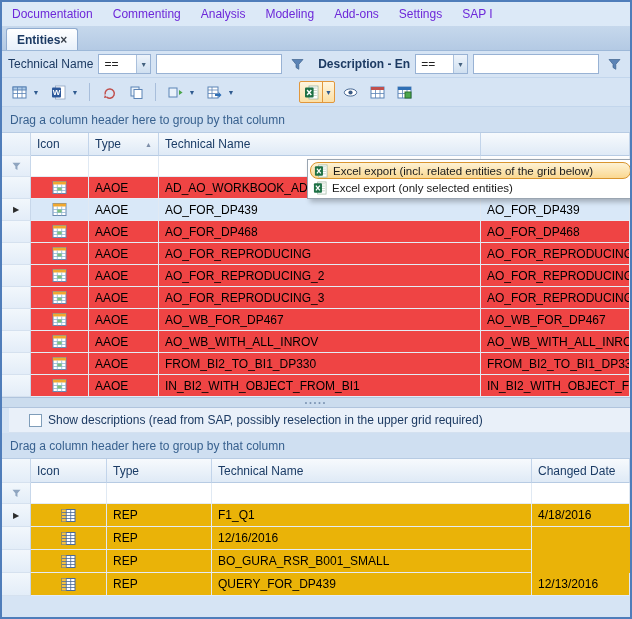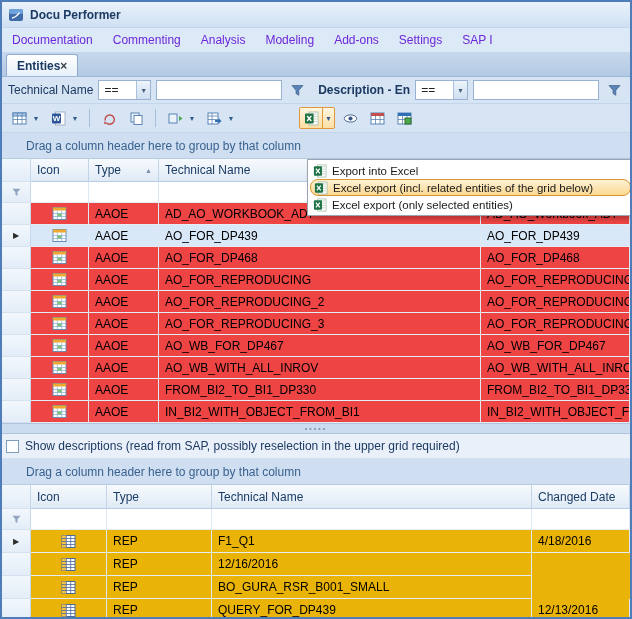--- a/index.html
+++ b/index.html
@@ -36,21 +36,21 @@
   
   .toolbar { height: 29px; display: flex; align-items: center; gap: 3px; padding: 0 5px; background: #d6e4f4; border-bottom: 1px solid #c3d6ec; }
   .tbtn { height: 22px; display: flex; align-items: center; justify-content: center; border: 1px solid transparent; border-radius: 2px; cursor: pointer; }
   .tbtn .ic { width: 22px; display: flex; align-items: center; justify-content: center; }
   .tbtn .dd { width: 12px; font-size: 7px; color: #2f5a8f; display: flex; align-items: center; justify-content: center; }
   .tsep { width: 1px; height: 18px; background: #a8bedb; margin: 0 4px; }
   .tbtn.active-split { margin-left: 58px; border: 1px solid #e1973c; background: linear-gradient(#fff6e0, #fcdfa4); }
   .tbtn.active-split .dd { border-left: 1px solid #e1973c; height: 100%; }
 
   
-  .grouppanel { height: 26px; display: flex; align-items: center; padding-left: 24px; background: #cfdff1; color: #38618f; border-bottom: 1px solid #b7cbe3; text-align: center; }
+  .grouppanel { height: 26px; display: flex; align-items: center; padding-left: 8px; background: #cfdff1; color: #38618f; border-bottom: 1px solid #b7cbe3; text-align: center; }
 
   
   .grid-upper .grid-row { display: grid; grid-template-columns: 29px 58px 70px 322px 1fr; }
   .grid-lower .grid-row { display: grid; grid-template-columns: 29px 76px 105px 320px 1fr; }
   .grid-row { width: 100%; }
   .grid-row.header { height: 23px; }
   .grid-lower .grid-row.header { height: 24px; }
   .grid-row.filter { height: 21px; background: #fff; }
   .grid-upper .grid-row.data { height: 22px; background: #ef4444; }
   .grid-lower .grid-row.data { height: 23px; background: #eab308; }
@@ -63,47 +63,37 @@
   .cell.icon { justify-content: center; padding: 0; }
   .grid-row.data.selected .cell:not(.ind) { background: #d9e8f8; }
   .grid-row.data .ind::after { content: ""; }
   .grid-row.data.focused .ind::after { content: "\25B6"; font-size: 8px; color: #2b2b2b; }
 
   
   .splitter { height: 11px; background: #cbdcee; border-top: 1px solid #b0c4dd; border-bottom: 1px solid #b0c4dd;
     display: flex; align-items: center; justify-content: center; color: #7b93b3; font-size: 7px; letter-spacing: 2px; cursor: row-resize; }
 
   
-  .descrow { height: 25px; display: flex; align-items: center; gap: 6px; padding-left: 4px; background: #e9f0f9; border-bottom: 1px solid #d4e1f0; color: #1c3a62; }
+  .descrow { height: 25px; display: flex; align-items: center; gap: 6px; padding-left: 20px; background: #e9f0f9; border-bottom: 1px solid #d4e1f0; color: #1c3a62; margin-left: 7px; }
   .checkbox { width: 13px; height: 13px; background: #fff; border: 1px solid #7f9db9; }
 
   
   .dropdown-menu { position: absolute; left: 305px; top: 157px; width: 327px; background: #fff;
     border: 1px solid #9aa5b1; box-shadow: 3px 3px 5px rgba(0,0,0,0.25); padding: 2px; z-index: 10; }
   .menu-row { height: 17px; display: flex; align-items: center; gap: 5px; padding: 0 6px 0 3px;
     font-size: 11.5px; color: #1a1a1a; white-space: nowrap; overflow: hidden; cursor: pointer; }
   .menu-row.highlighted { background: linear-gradient(#fdf2d5, #fbd891); border: 1px solid #d9952f; border-radius: 8px; }
 
   svg { display: block; }
 </style>
 </head>
 <body>
 
 <div class="window">
 
-  <div class="titlebar">
-    <span>
-      <svg width="16" height="16" viewBox="0 0 16 16">
-        <rect x="1" y="2" width="14" height="12" rx="2" fill="#3d6ca8"></rect>
-        <rect x="1" y="2" width="14" height="5" rx="2" fill="#6ea3dd"></rect>
-        <path d="M4 11 C6 10.5 9 9.5 11.5 5.5" stroke="#ffffff" stroke-width="1.4" fill="none"></path>
-      </svg>
-    </span>
-    <span>Docu Performer</span>
-  </div>
 
   <div class="menubar">
 
       <span class="menu-item">Documentation</span>
 
       <span class="menu-item">Commenting</span>
 
       <span class="menu-item">Analysis</span>
 
       <span class="menu-item">Modeling</span>
@@ -509,50 +499,39 @@
           </div>
           <div class="cell">REP</div>
           <div class="cell">QUERY_FOR_DP439</div>
           <div class="cell">12/13/2016</div>
         </div>
       </div>
   </div>
 
   <div class="dropdown-menu">
 
+
+      <div class="menu-row highlighted">
+        <span>
+          <svg width="14" height="14" viewBox="0 0 15 15">
+            <rect x="5" y="1" width="9" height="13" fill="#fff" stroke="#9db6a0" stroke-width="0.8"></rect>
+            <path d="M6.8 3 h6 M6.8 5.5 h6 M6.8 8 h6 M6.8 10.5 h6" stroke="#b9ccba" stroke-width="0.8"></path>
+            <rect x="1" y="2.5" width="8.6" height="10" rx="1" fill="#1e7145"></rect>
+            <path d="M3.1 5 l4.2 5 M7.3 5 l-4.2 5" stroke="#fff" stroke-width="1.4"></path>
+          </svg>
+        </span>
+        <span>Excel export (incl. related entities of the grid below)</span>
+      </div>
+
       <div class="menu-row">
         <span>
           <svg width="14" height="14" viewBox="0 0 15 15">
             <rect x="5" y="1" width="9" height="13" fill="#fff" stroke="#9db6a0" stroke-width="0.8"></rect>
             <path d="M6.8 3 h6 M6.8 5.5 h6 M6.8 8 h6 M6.8 10.5 h6" stroke="#b9ccba" stroke-width="0.8"></path>
             <rect x="1" y="2.5" width="8.6" height="10" rx="1" fill="#1e7145"></rect>
             <path d="M3.1 5 l4.2 5 M7.3 5 l-4.2 5" stroke="#fff" stroke-width="1.4"></path>
           </svg>
         </span>
-        <span>Export into Excel</span>
-      </div>
-
-      <div class="menu-row highlighted">
-        <span>
-          <svg width="14" height="14" viewBox="0 0 15 15">
-            <rect x="5" y="1" width="9" height="13" fill="#fff" stroke="#9db6a0" stroke-width="0.8"></rect>
-            <path d="M6.8 3 h6 M6.8 5.5 h6 M6.8 8 h6 M6.8 10.5 h6" stroke="#b9ccba" stroke-width="0.8"></path>
-            <rect x="1" y="2.5" width="8.6" height="10" rx="1" fill="#1e7145"></rect>
-            <path d="M3.1 5 l4.2 5 M7.3 5 l-4.2 5" stroke="#fff" stroke-width="1.4"></path>
-          </svg>
-        </span>
-        <span>Excel export (incl. related entities of the grid below)</span>
-      </div>
-
-      <div class="menu-row">
-        <span>
-          <svg width="14" height="14" viewBox="0 0 15 15">
-            <rect x="5" y="1" width="9" height="13" fill="#fff" stroke="#9db6a0" stroke-width="0.8"></rect>
-            <path d="M6.8 3 h6 M6.8 5.5 h6 M6.8 8 h6 M6.8 10.5 h6" stroke="#b9ccba" stroke-width="0.8"></path>
-            <rect x="1" y="2.5" width="8.6" height="10" rx="1" fill="#1e7145"></rect>
-            <path d="M3.1 5 l4.2 5 M7.3 5 l-4.2 5" stroke="#fff" stroke-width="1.4"></path>
-          </svg>
-        </span>
         <span>Excel export (only selected entities)</span>
       </div>
     </div>
 
 </div>
 
 </body></html>

